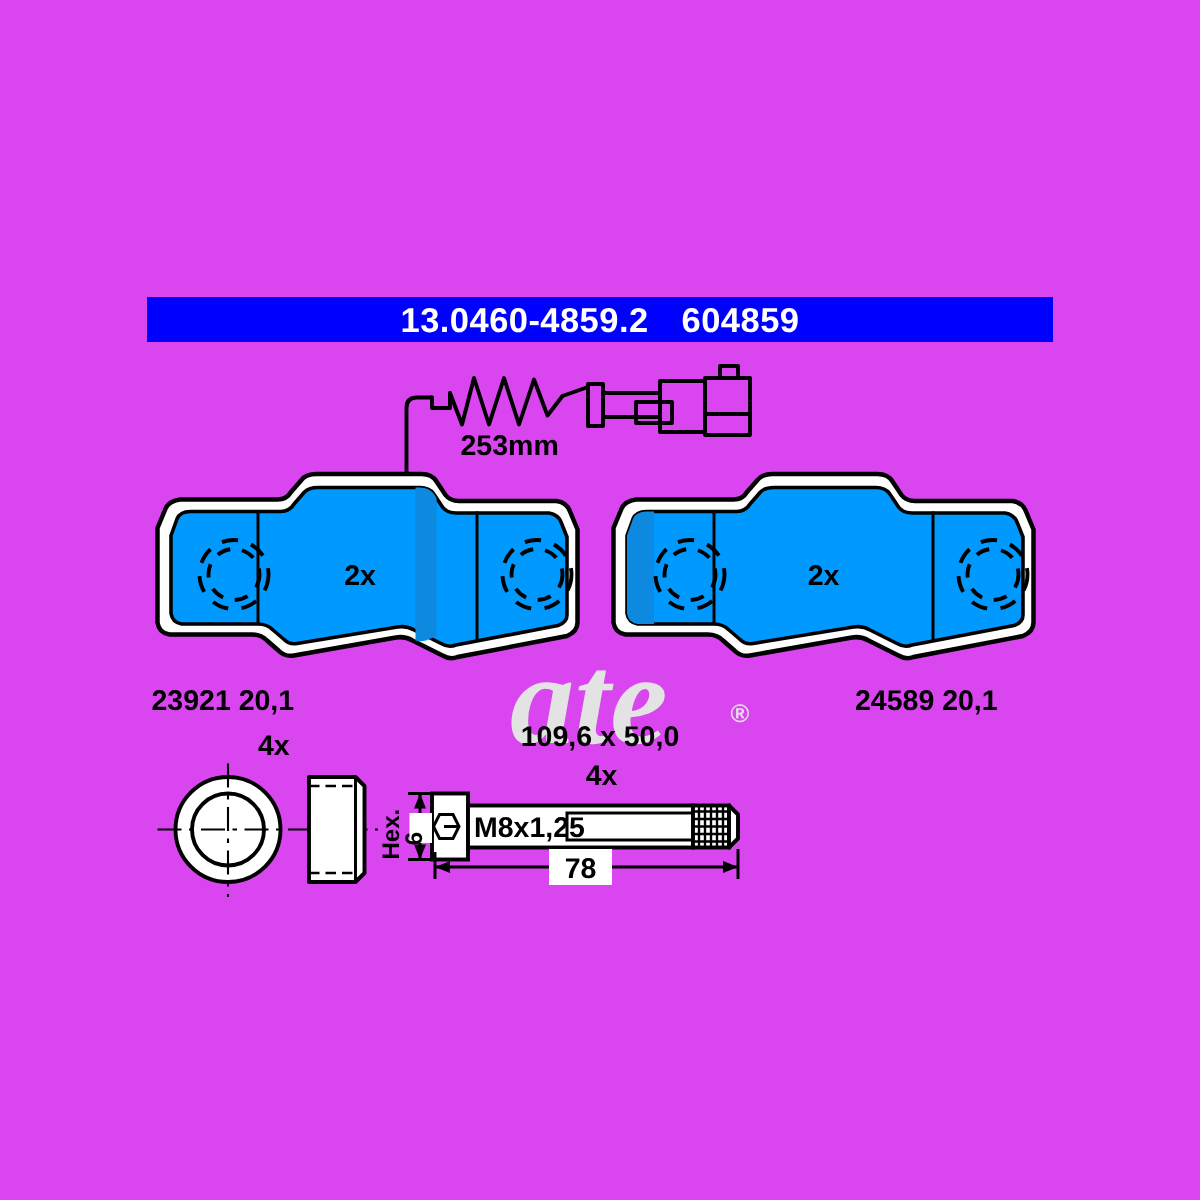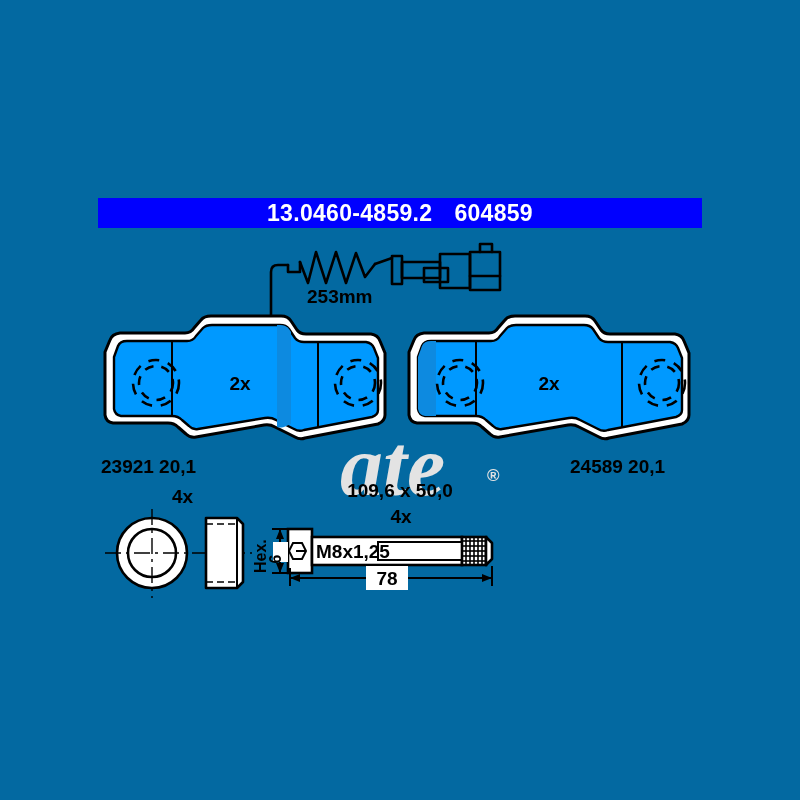--- a/index.html
+++ b/index.html
@@ -12,21 +12,21 @@
     height: 800px;
     font-family: "Liberation Sans", sans-serif;
     overflow: hidden;
     position: relative;
   }
   #sheet {
     position: absolute;
     left: 0; top: 0;
     width: 800px;
     height: 800px;
-    background: #0369a1;
+    background: #d946ef;
   }
   .hdr-bar {
     position: absolute;
     left: 98px;
     top: 198px;
     width: 604px;
     height: 30px;
     background: #0000ff;
     display: flex;
     align-items: center;

